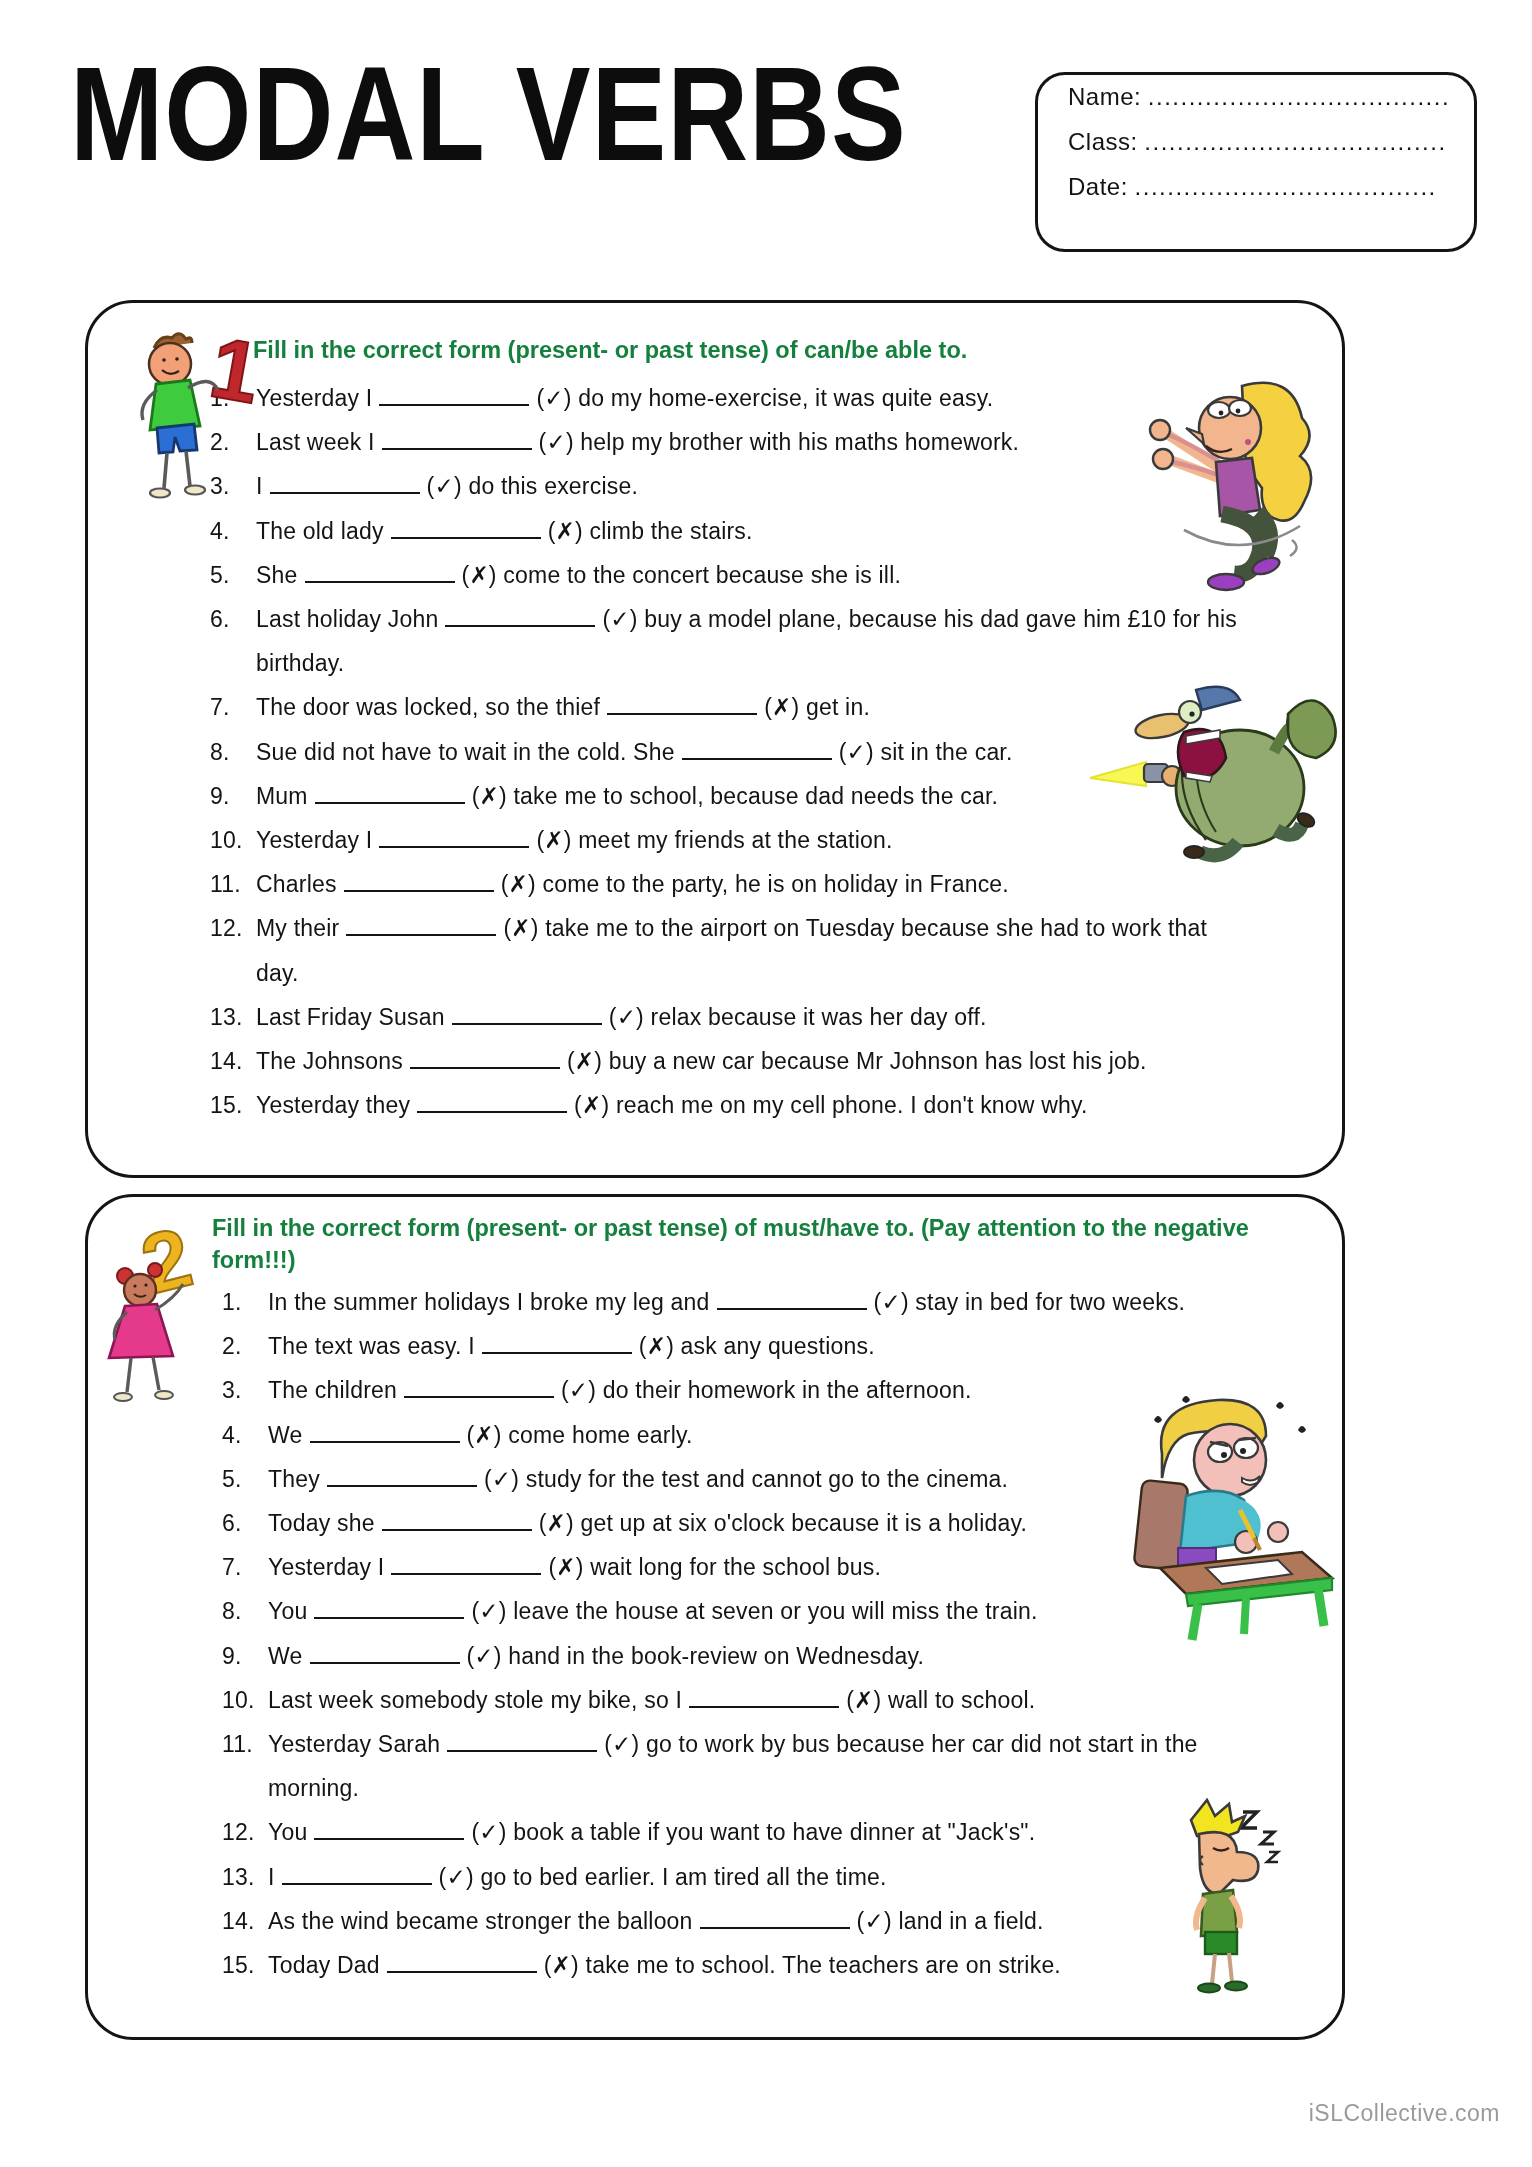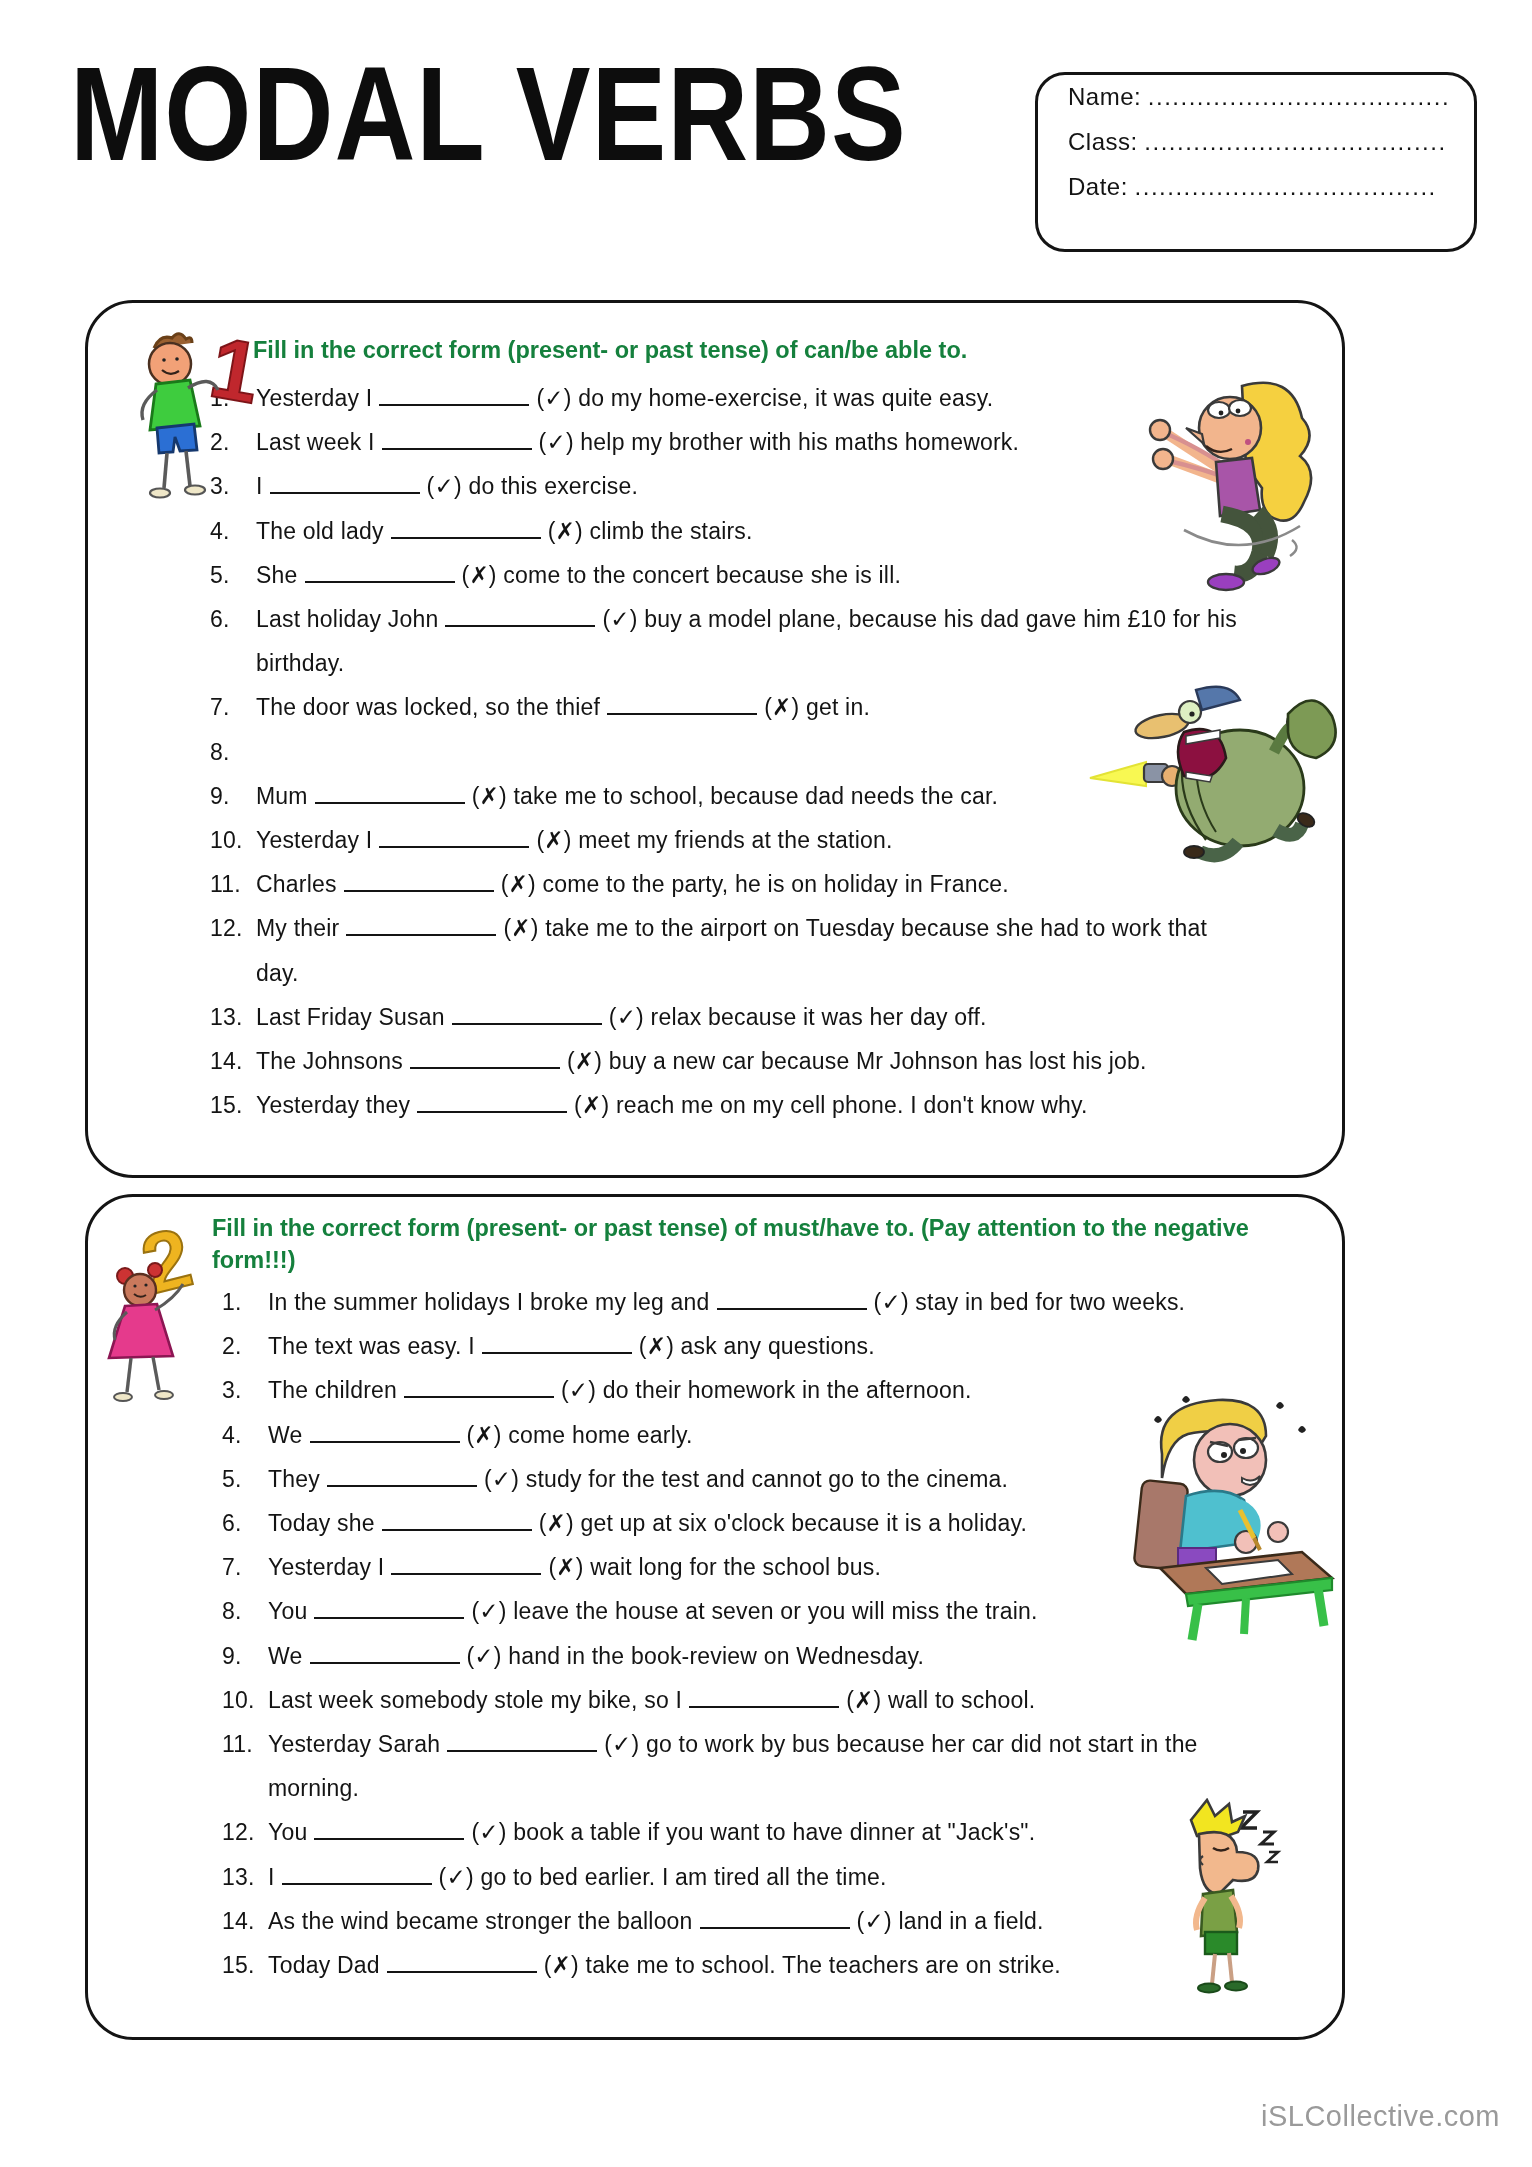--- a/index.html
+++ b/index.html
@@ -48,21 +48,21 @@
 
   .illus { position:absolute; }
   #kid1    { left:116px;  top:316px;  width:170px; height:194px; }
   #woman   { left:1142px; top:370px;  width:188px; height:250px; }
   #thief   { left:1088px; top:680px;  width:252px; height:188px; }
   #girl2   { left:103px;  top:1210px; width:148px; height:202px; }
   #deskgirl{ left:1126px; top:1390px; width:212px; height:258px; }
   #sleepy  { left:1163px; top:1798px; width:138px; height:204px; }
 
   .watermark {
-    position:absolute; right:32px; top:2100px; font-size:29px;
+    position:absolute; right:32px; top:2100px; font-size:23px;
     color:#9a9a9a; letter-spacing:0.5px;
   }
 </style>
 </head>
 <body>
 
 <div class="page">
 
   <div class="title">MODAL VERBS</div>
 
@@ -111,20 +111,21 @@
       <div class="item">
     <span class="num">6.</span>
     <span class="body"><span>Last holiday John</span><span class="blank"></span><span class="mark">(✓)</span><span> buy a model plane, because his dad gave him £10 for his birthday.</span></span>
   </div>
       <div class="item">
     <span class="num">7.</span>
     <span class="body"><span>The door was locked, so the thief</span><span class="blank"></span><span class="mark">(✗)</span><span> get in.</span></span>
   </div>
       <div class="item">
     <span class="num">8.</span>
+    <span class="body"><span>Sue did not have to wait in the cold. She</span><span class="blank"></span><span class="mark">(✓)</span><span> sit in the car.</span></span>
   </div>
       <div class="item">
     <span class="num">9.</span>
     <span class="body"><span>Mum</span><span class="blank"></span><span class="mark">(✗)</span><span> take me to school, because dad needs the car.</span></span>
   </div>
       <div class="item">
     <span class="num">10.</span>
     <span class="body"><span>Yesterday I</span><span class="blank"></span><span class="mark">(✗)</span><span> meet my friends at the station.</span></span>
   </div>
       <div class="item">

